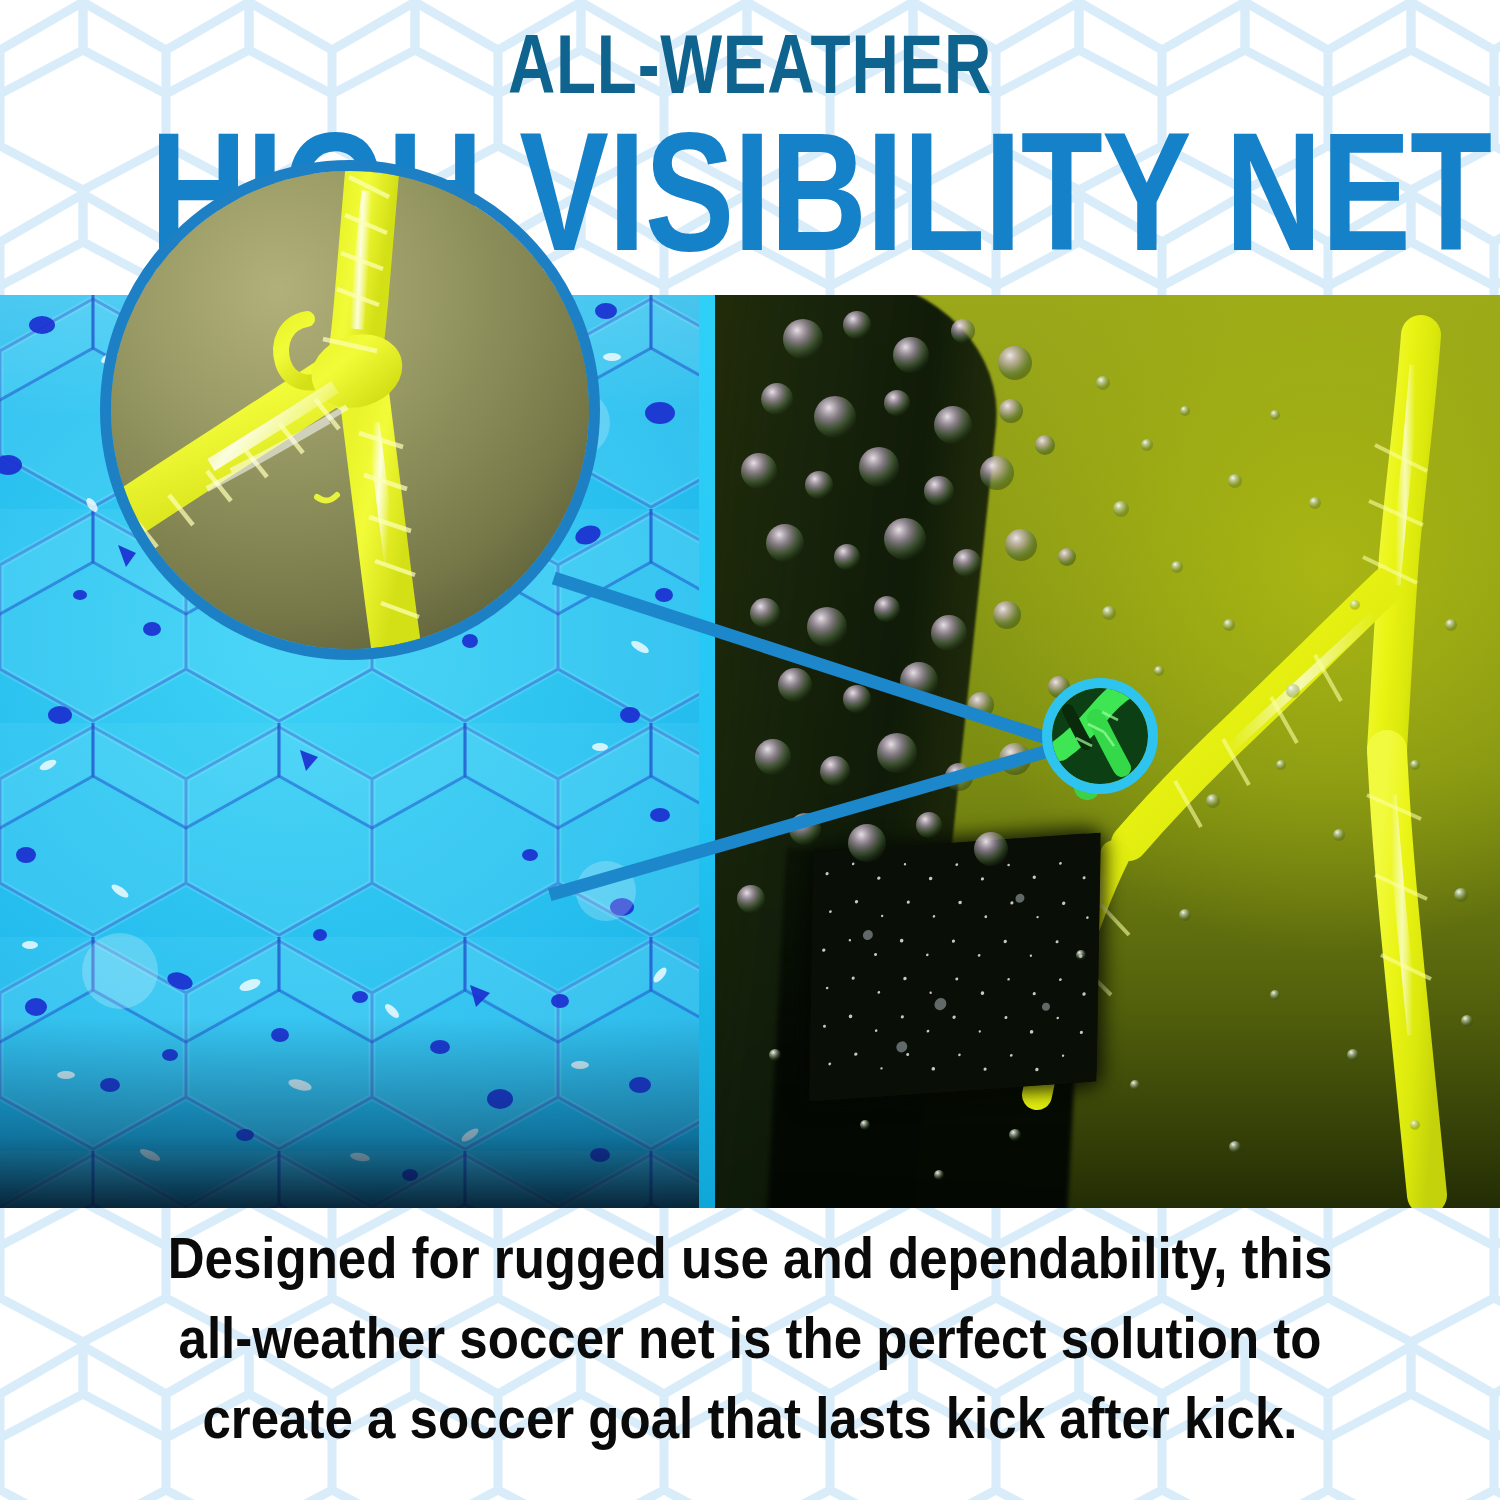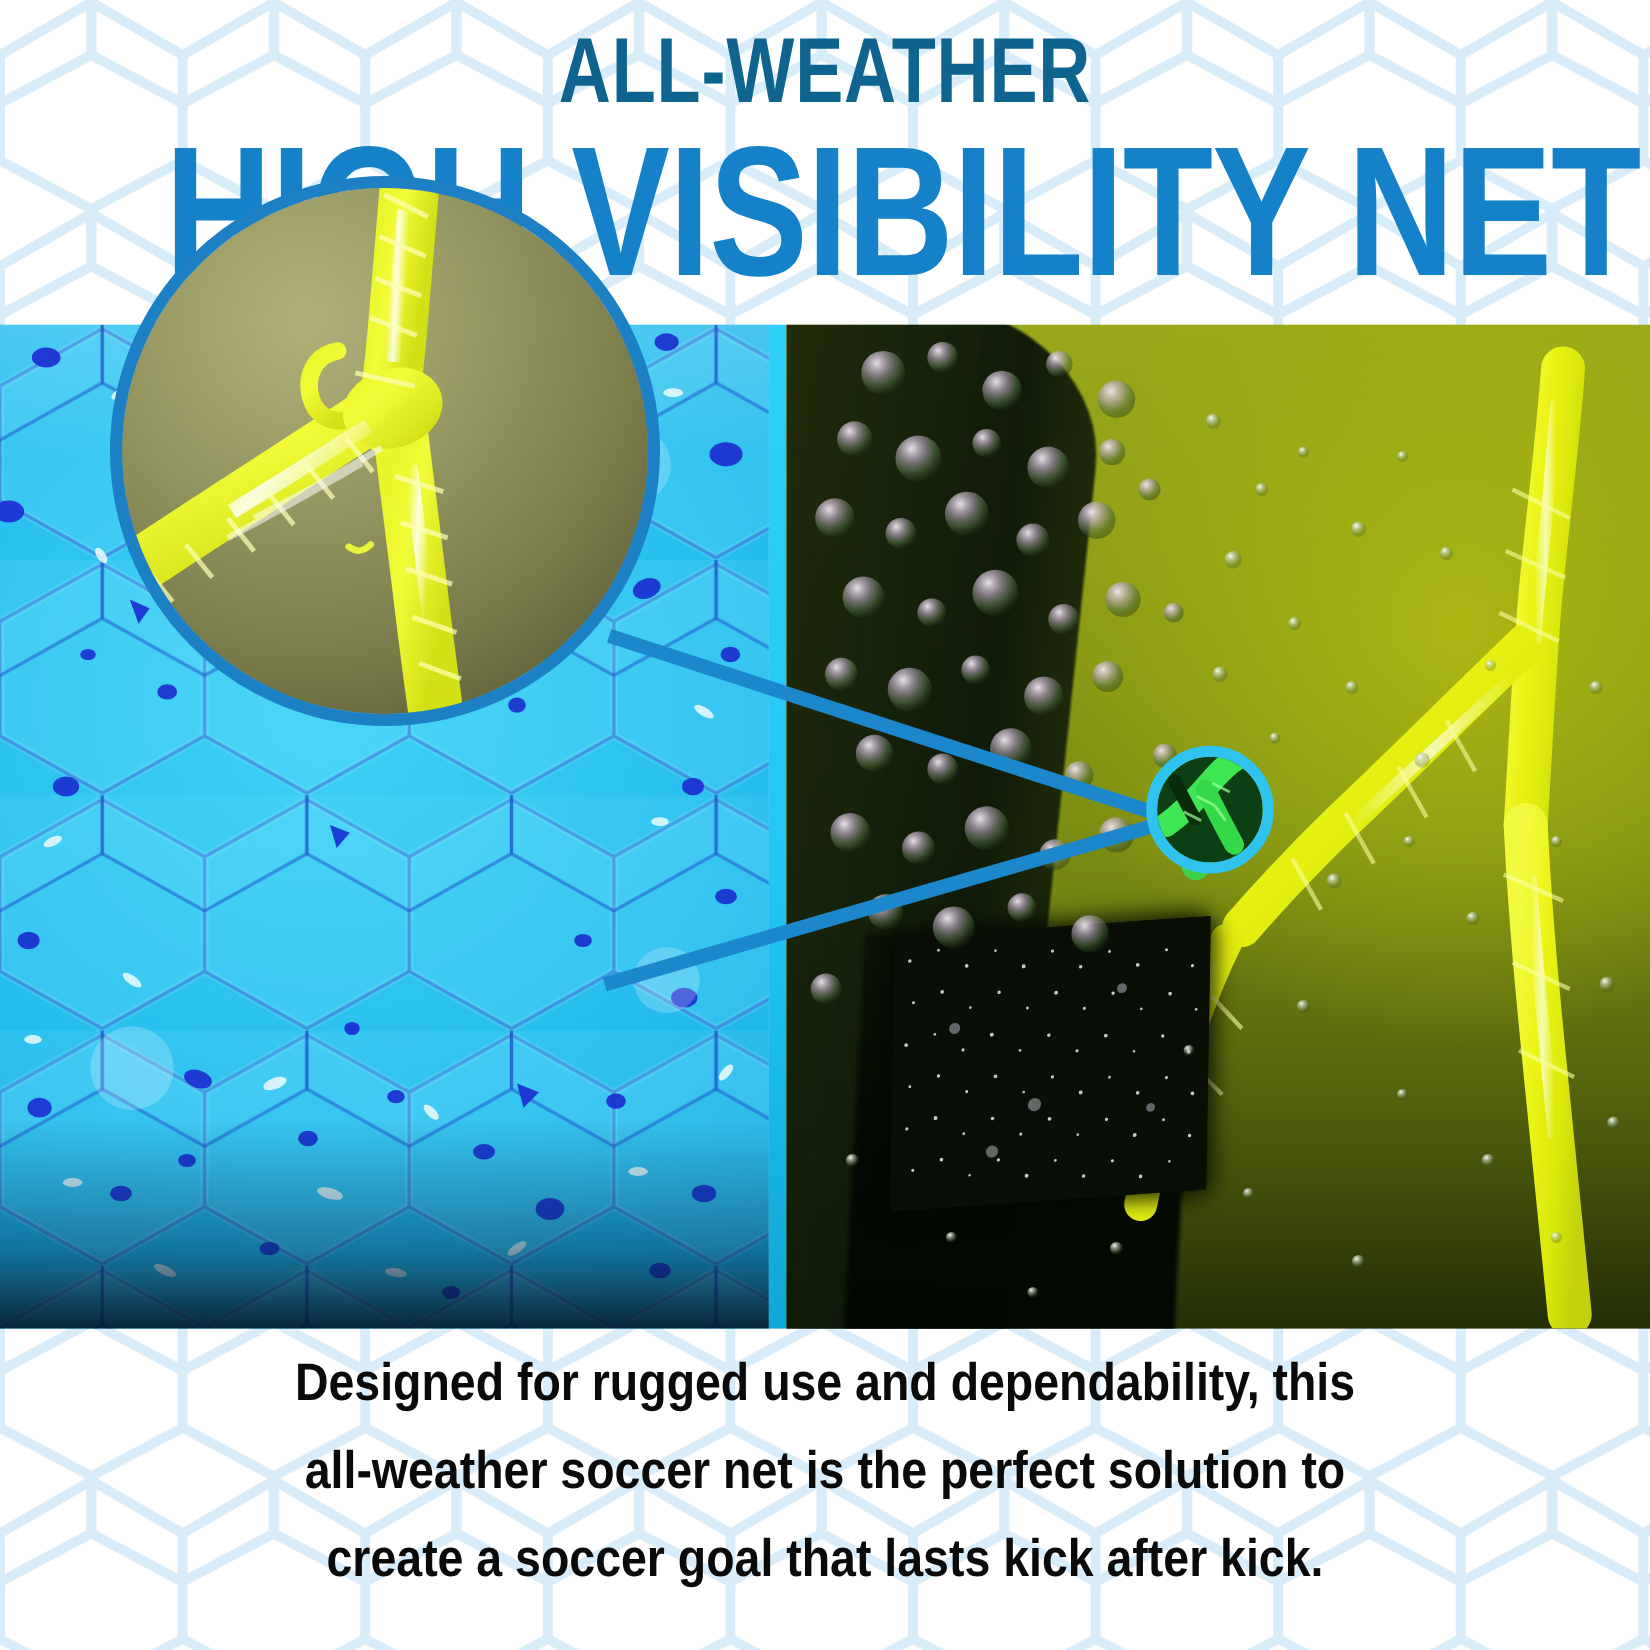--- a/index.html
+++ b/index.html
@@ -215,21 +215,21 @@
   
   .caption {
     position: absolute;
     left: 0; top: 1218px;
     width: 1500px;
     z-index: 3;
     text-align: center;
     color: #0a0a0a;
     font-family: "Liberation Sans Narrow", "Liberation Sans", sans-serif;
     font-weight: 700;
-    font-size: 48px;
+    font-size: 58px;
     line-height: 80px;
     letter-spacing: 0px;
   }
   .caption .ln {
     display: block;
     transform: scaleX(0.88);
     transform-origin: 50% 50%;
     white-space: nowrap;
   }
 </style>

